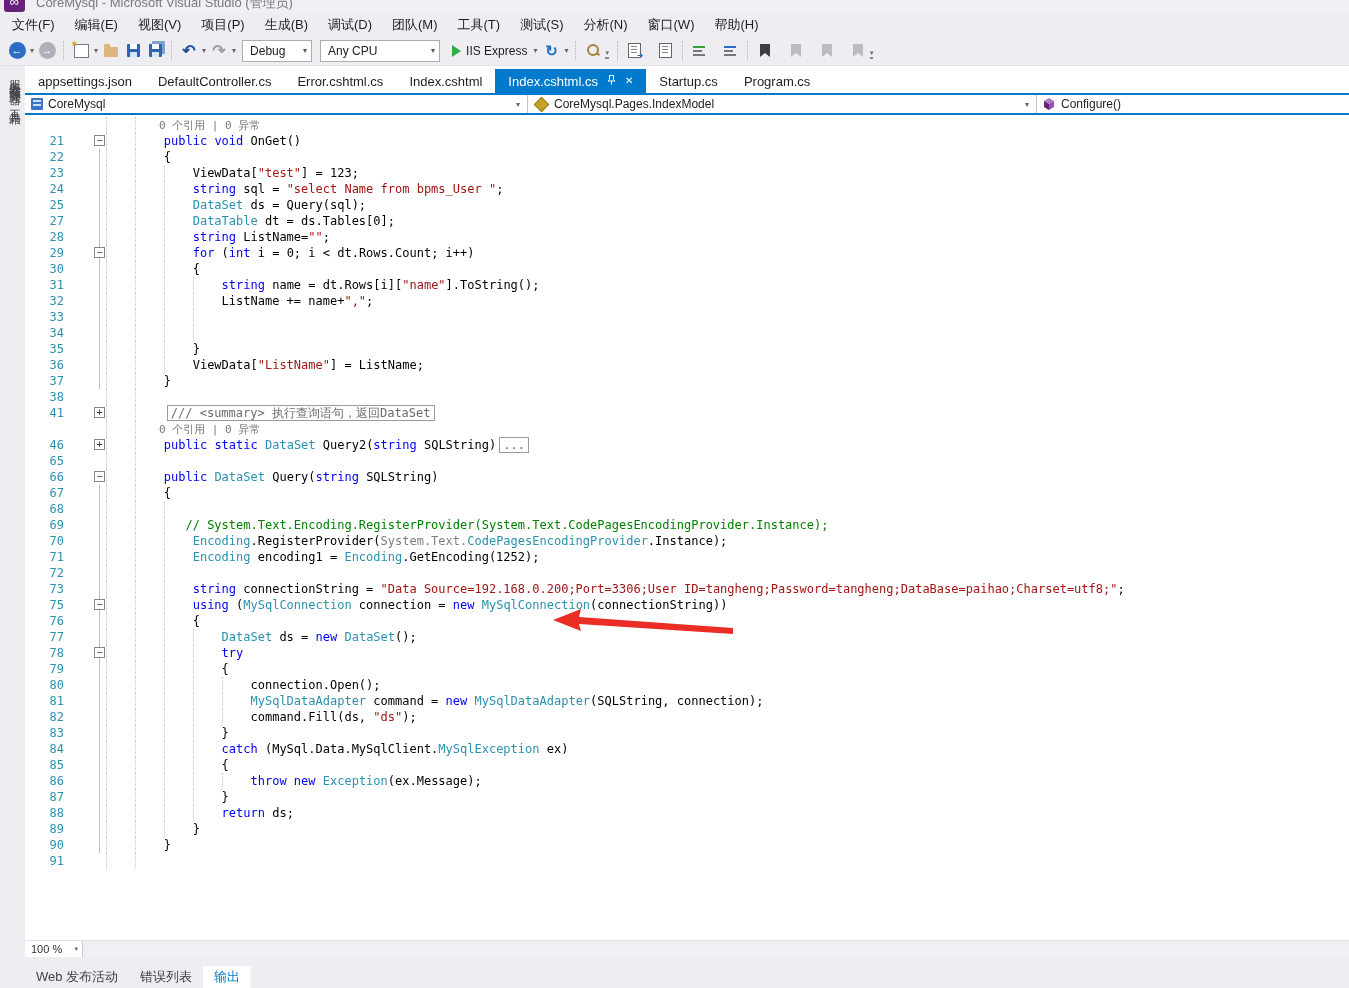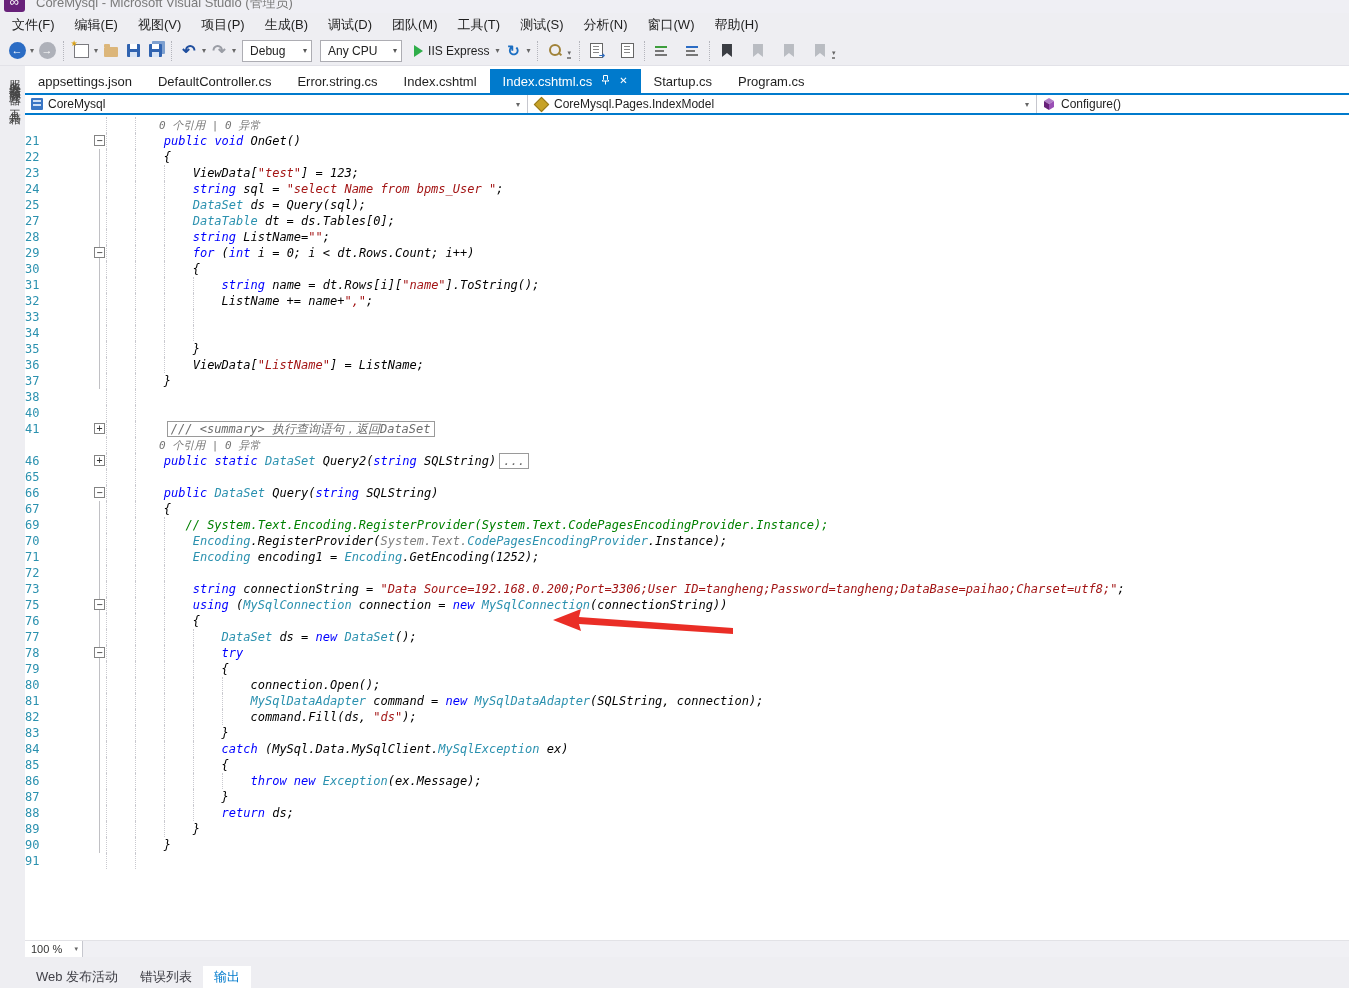--- a/index.html
+++ b/index.html
@@ -66,28 +66,28 @@
   .proj-ic{width:12px;height:12px;background:#3a76c4;margin-right:5px;position:relative;border-radius:1px;}
   .proj-ic:before{content:"";position:absolute;left:2px;top:2px;width:8px;height:2px;background:#cfe0f5;box-shadow:0 4px 0 #cfe0f5;}
   .class-ic{width:9px;height:9px;background:#c7a227;transform:rotate(45deg);margin:0 7px 0 2px;border:1px solid #96781b;}
   
   #sidestrip{position:absolute;left:0;top:66px;width:25px;height:922px;background:#eeeef2;}
   .vtab{writing-mode:vertical-lr;font-size:12px;color:var(--side-tab-text,#444);letter-spacing:2px;margin:4px 0 14px 6px;white-space:nowrap;}
   
   #editor{position:absolute;left:25px;top:115px;width:1324px;height:825px;background:#fff;overflow:hidden;}
   #code-rows{position:absolute;left:0;top:2px;right:0;}
   .row{display:flex;height:16px;line-height:16px;font-family:"DejaVu Sans Mono",monospace;font-size:12px;white-space:pre;}
-  .ln{width:47px;flex:none;text-align:left;padding-right:8px;color:var(--line-number,#2b91af);box-sizing:border-box;}
+  .ln{width:47px;flex:none;text-align:right;padding-right:8px;color:var(--line-number,#2b91af);box-sizing:border-box;}
   .fold{width:34px;flex:none;position:relative;}
   .fold .fline{position:absolute;left:27px;top:0;bottom:0;width:1px;background:#c0c0c4;}
   .fbox{position:absolute;left:22px;top:2px;width:11px;height:11px;border:1px solid #848484;background:#fff;z-index:2;
         font-size:10px;line-height:9px;text-align:center;color:#333;box-sizing:border-box;}
   .codewrap{flex:1;position:relative;}
   .guide{position:absolute;top:0;bottom:0;width:0;border-left:1px dotted #c9c9cf;}
-  .codeline{position:relative;z-index:1;font-style:italic;}
+  .codeline{position:relative;z-index:1;}
   .indent{display:inline-block;}
   .row.lens .codeline{font-size:11px;color:var(--codelens,#767676);}
   .tk-kw{color:var(--keyword,#0000ff);} .tk-ty{color:var(--type,#2b91af);} .tk-str{color:var(--string,#a31515);}
   .tk-com{color:var(--comment,#008000);} .tk-pl{color:var(--plain,#000);} .tk-gr{color:var(--gray-qualifier,#808080);}
   .tk-cls{color:var(--codelens,#767676);}
   .tk-bx{color:#6d6d6d;border:1px solid #9a9a9a;background:#fff;padding:0 3px;margin-left:3px;}
   #annotation-arrow{position:absolute;left:527px;top:492px;z-index:5;}
   
   #editor-bottom{position:absolute;left:25px;top:940px;width:1324px;height:17px;background:#f0f0f4;display:flex;border-top:1px solid #e2e2e6;box-sizing:border-box;}
   #zoom-box{width:58px;height:100%;background:#fff;border-right:1px solid #c6c7ce;display:flex;align-items:center;font-size:11px;color:#333;padding-left:6px;box-sizing:border-box;}
@@ -150,21 +150,21 @@
     </span>
   <span class="caret">▾</span>
   <span class="tb-btn">
       <span class="glyph-gray">↷</span>
     </span>
   <span class="caret">▾</span>
   <span class="combo" style="width:70px">
     <span>Debug</span>
     <span class="cbx-caret">▾</span>
   </span>
-  <span class="combo" style="width:82px">
+  <span class="combo" style="width:120px">
     <span>Any CPU</span>
     <span class="cbx-caret">▾</span>
   </span>
   <span class="tb-btn" style="margin-left:8px">
     <span class="play-tri"></span>
     <span class="run-label">IIS Express</span>
     <span class="caret">▾</span>
   </span>
   <span class="tb-btn">
       <span style="color:#1b6ec2;font-size:15px;font-weight:bold">↻</span>
@@ -219,21 +219,21 @@
   </div>
 
 <div id="tabstrip">
     <div class="tab">
       <span>appsettings.json</span>
     </div>
     <div class="tab">
       <span>DefaultController.cs</span>
     </div>
     <div class="tab">
-      <span>Error.string.cs</span>
+      <span>Error.cshtml.cs</span>
     </div>
     <div class="tab">
       <span>Index.cshtml</span>
     </div>
     <div class="tab active">
       <span>Index.cshtml.cs</span>
       <span class="pin"><svg width="9" height="10" viewBox="0 0 9 10">
           <path d="M2.5 0.5 h4 v4 l1.5 1.5 h-7 l1.5 -1.5 z M4.5 6 v3.5" fill="none" stroke="#fff" stroke-width="1"></path>
         </svg></span>
       <span class="close">✕</span>
@@ -280,27 +280,27 @@
       <div class="row"><div class="ln">29</div><div class="fold"><span class="fline"></span><span class="fbox">−</span></div><div class="codewrap"><span class="guide" style="left: 0px;"></span><span class="guide" style="left: 28.9px;"></span><span class="guide" style="left: 57.8px;"></span><span class="codeline"><span class="indent" style="width: 12ch;"></span><span class="tk-kw">for</span><span class="tk-pl"> (</span><span class="tk-kw">int</span><span class="tk-pl"> i = 0; i &lt; dt.Rows.Count; i++)</span></span></div></div>
       <div class="row"><div class="ln">30</div><div class="fold"><span class="fline"></span></div><div class="codewrap"><span class="guide" style="left: 0px;"></span><span class="guide" style="left: 28.9px;"></span><span class="guide" style="left: 57.8px;"></span><span class="codeline"><span class="indent" style="width: 12ch;"></span><span class="tk-pl">{</span></span></div></div>
       <div class="row"><div class="ln">31</div><div class="fold"><span class="fline"></span></div><div class="codewrap"><span class="guide" style="left: 0px;"></span><span class="guide" style="left: 28.9px;"></span><span class="guide" style="left: 57.8px;"></span><span class="guide" style="left: 86.7px;"></span><span class="codeline"><span class="indent" style="width: 16ch;"></span><span class="tk-kw">string</span><span class="tk-pl"> name = dt.Rows[i][</span><span class="tk-str">"name"</span><span class="tk-pl">].ToString();</span></span></div></div>
       <div class="row"><div class="ln">32</div><div class="fold"><span class="fline"></span></div><div class="codewrap"><span class="guide" style="left: 0px;"></span><span class="guide" style="left: 28.9px;"></span><span class="guide" style="left: 57.8px;"></span><span class="guide" style="left: 86.7px;"></span><span class="codeline"><span class="indent" style="width: 16ch;"></span><span class="tk-pl">ListName += name+</span><span class="tk-str">","</span><span class="tk-pl">;</span></span></div></div>
       <div class="row"><div class="ln">33</div><div class="fold"><span class="fline"></span></div><div class="codewrap"><span class="guide" style="left: 0px;"></span><span class="guide" style="left: 28.9px;"></span><span class="guide" style="left: 57.8px;"></span><span class="guide" style="left: 86.7px;"></span><span class="codeline"><span class="indent" style="width: 0ch;"></span></span></div></div>
       <div class="row"><div class="ln">34</div><div class="fold"><span class="fline"></span></div><div class="codewrap"><span class="guide" style="left: 0px;"></span><span class="guide" style="left: 28.9px;"></span><span class="guide" style="left: 57.8px;"></span><span class="guide" style="left: 86.7px;"></span><span class="codeline"><span class="indent" style="width: 0ch;"></span></span></div></div>
       <div class="row"><div class="ln">35</div><div class="fold"><span class="fline"></span></div><div class="codewrap"><span class="guide" style="left: 0px;"></span><span class="guide" style="left: 28.9px;"></span><span class="guide" style="left: 57.8px;"></span><span class="codeline"><span class="indent" style="width: 12ch;"></span><span class="tk-pl">}</span></span></div></div>
       <div class="row"><div class="ln">36</div><div class="fold"><span class="fline"></span></div><div class="codewrap"><span class="guide" style="left: 0px;"></span><span class="guide" style="left: 28.9px;"></span><span class="guide" style="left: 57.8px;"></span><span class="codeline"><span class="indent" style="width: 12ch;"></span><span class="tk-pl">ViewData[</span><span class="tk-str">"ListName"</span><span class="tk-pl">] = ListName;</span></span></div></div>
       <div class="row"><div class="ln">37</div><div class="fold"><span class="fline"></span></div><div class="codewrap"><span class="guide" style="left: 0px;"></span><span class="guide" style="left: 28.9px;"></span><span class="codeline"><span class="indent" style="width: 8ch;"></span><span class="tk-pl">}</span></span></div></div>
       <div class="row"><div class="ln">38</div><div class="fold"></div><div class="codewrap"><span class="guide" style="left: 0px;"></span><span class="guide" style="left: 28.9px;"></span><span class="codeline"><span class="indent" style="width: 0ch;"></span></span></div></div>
-      <div class="row"><div class="ln">40</div><div class="fold"></div><div class="codewrap"><span class="guide" style="left: 0px;"></span><span class="guide" style="left: 28.9px;"></span><span class="codeline"><span class="indent" style="width: 0ch;"></span></span></div></div>
       <div class="row"><div class="ln">41</div><div class="fold"><span class="fbox">+</span></div><div class="codewrap"><span class="guide" style="left: 0px;"></span><span class="guide" style="left: 28.9px;"></span><span class="codeline"><span class="indent" style="width: 8ch;"></span><span class="tk-bx">/// &lt;summary&gt; 执行查询语句，返回DataSet</span></span></div></div>
       <div class="row lens"><div class="ln"></div><div class="fold"></div><div class="codewrap"><span class="guide" style="left: 0px;"></span><span class="guide" style="left: 28.9px;"></span><span class="codeline"><span class="indent" style="width: 8ch;"></span><span class="tk-cls">0 个引用 | 0 异常</span></span></div></div>
       <div class="row"><div class="ln">46</div><div class="fold"><span class="fbox">+</span></div><div class="codewrap"><span class="guide" style="left: 0px;"></span><span class="guide" style="left: 28.9px;"></span><span class="codeline"><span class="indent" style="width: 8ch;"></span><span class="tk-kw">public</span><span class="tk-pl"> </span><span class="tk-kw">static</span><span class="tk-pl"> </span><span class="tk-ty">DataSet</span><span class="tk-pl"> Query2(</span><span class="tk-kw">string</span><span class="tk-pl"> SQLString)</span><span class="tk-bx">...</span></span></div></div>
       <div class="row"><div class="ln">65</div><div class="fold"></div><div class="codewrap"><span class="guide" style="left: 0px;"></span><span class="guide" style="left: 28.9px;"></span><span class="codeline"><span class="indent" style="width: 0ch;"></span></span></div></div>
       <div class="row"><div class="ln">66</div><div class="fold"><span class="fbox">−</span></div><div class="codewrap"><span class="guide" style="left: 0px;"></span><span class="guide" style="left: 28.9px;"></span><span class="codeline"><span class="indent" style="width: 8ch;"></span><span class="tk-kw">public</span><span class="tk-pl"> </span><span class="tk-ty">DataSet</span><span class="tk-pl"> Query(</span><span class="tk-kw">string</span><span class="tk-pl"> SQLString)</span></span></div></div>
       <div class="row"><div class="ln">67</div><div class="fold"><span class="fline"></span></div><div class="codewrap"><span class="guide" style="left: 0px;"></span><span class="guide" style="left: 28.9px;"></span><span class="codeline"><span class="indent" style="width: 8ch;"></span><span class="tk-pl">{</span></span></div></div>
+      <div class="row"><div class="ln">68</div><div class="fold"><span class="fline"></span></div><div class="codewrap"><span class="guide" style="left: 0px;"></span><span class="guide" style="left: 28.9px;"></span><span class="guide" style="left: 57.8px;"></span><span class="codeline"><span class="indent" style="width: 0ch;"></span></span></div></div>
       <div class="row"><div class="ln">69</div><div class="fold"><span class="fline"></span></div><div class="codewrap"><span class="guide" style="left: 0px;"></span><span class="guide" style="left: 28.9px;"></span><span class="guide" style="left: 57.8px;"></span><span class="codeline"><span class="indent" style="width: 11ch;"></span><span class="tk-com">// System.Text.Encoding.RegisterProvider(System.Text.CodePagesEncodingProvider.Instance);</span></span></div></div>
       <div class="row"><div class="ln">70</div><div class="fold"><span class="fline"></span></div><div class="codewrap"><span class="guide" style="left: 0px;"></span><span class="guide" style="left: 28.9px;"></span><span class="guide" style="left: 57.8px;"></span><span class="codeline"><span class="indent" style="width: 12ch;"></span><span class="tk-ty">Encoding</span><span class="tk-pl">.RegisterProvider(</span><span class="tk-gr">System.Text.</span><span class="tk-ty">CodePagesEncodingProvider</span><span class="tk-pl">.Instance);</span></span></div></div>
       <div class="row"><div class="ln">71</div><div class="fold"><span class="fline"></span></div><div class="codewrap"><span class="guide" style="left: 0px;"></span><span class="guide" style="left: 28.9px;"></span><span class="guide" style="left: 57.8px;"></span><span class="codeline"><span class="indent" style="width: 12ch;"></span><span class="tk-ty">Encoding</span><span class="tk-pl"> encoding1 = </span><span class="tk-ty">Encoding</span><span class="tk-pl">.GetEncoding(1252);</span></span></div></div>
       <div class="row"><div class="ln">72</div><div class="fold"><span class="fline"></span></div><div class="codewrap"><span class="guide" style="left: 0px;"></span><span class="guide" style="left: 28.9px;"></span><span class="guide" style="left: 57.8px;"></span><span class="codeline"><span class="indent" style="width: 0ch;"></span></span></div></div>
       <div class="row"><div class="ln">73</div><div class="fold"><span class="fline"></span></div><div class="codewrap"><span class="guide" style="left: 0px;"></span><span class="guide" style="left: 28.9px;"></span><span class="guide" style="left: 57.8px;"></span><span class="codeline"><span class="indent" style="width: 12ch;"></span><span class="tk-kw">string</span><span class="tk-pl"> connectionString = </span><span class="tk-str">"Data Source=192.168.0.200;Port=3306;User ID=tangheng;Password=tangheng;DataBase=paihao;Charset=utf8;"</span><span class="tk-pl">;</span></span></div></div>
       <div class="row"><div class="ln">75</div><div class="fold"><span class="fline"></span><span class="fbox">−</span></div><div class="codewrap"><span class="guide" style="left: 0px;"></span><span class="guide" style="left: 28.9px;"></span><span class="guide" style="left: 57.8px;"></span><span class="codeline"><span class="indent" style="width: 12ch;"></span><span class="tk-kw">using</span><span class="tk-pl"> (</span><span class="tk-ty">MySqlConnection</span><span class="tk-pl"> connection = </span><span class="tk-kw">new</span><span class="tk-pl"> </span><span class="tk-ty">MySqlConnection</span><span class="tk-pl">(connectionString))</span></span></div></div>
       <div class="row"><div class="ln">76</div><div class="fold"><span class="fline"></span></div><div class="codewrap"><span class="guide" style="left: 0px;"></span><span class="guide" style="left: 28.9px;"></span><span class="guide" style="left: 57.8px;"></span><span class="codeline"><span class="indent" style="width: 12ch;"></span><span class="tk-pl">{</span></span></div></div>
       <div class="row"><div class="ln">77</div><div class="fold"><span class="fline"></span></div><div class="codewrap"><span class="guide" style="left: 0px;"></span><span class="guide" style="left: 28.9px;"></span><span class="guide" style="left: 57.8px;"></span><span class="guide" style="left: 86.7px;"></span><span class="codeline"><span class="indent" style="width: 16ch;"></span><span class="tk-ty">DataSet</span><span class="tk-pl"> ds = </span><span class="tk-kw">new</span><span class="tk-pl"> </span><span class="tk-ty">DataSet</span><span class="tk-pl">();</span></span></div></div>
       <div class="row"><div class="ln">78</div><div class="fold"><span class="fline"></span><span class="fbox">−</span></div><div class="codewrap"><span class="guide" style="left: 0px;"></span><span class="guide" style="left: 28.9px;"></span><span class="guide" style="left: 57.8px;"></span><span class="guide" style="left: 86.7px;"></span><span class="codeline"><span class="indent" style="width: 16ch;"></span><span class="tk-kw">try</span></span></div></div>
       <div class="row"><div class="ln">79</div><div class="fold"><span class="fline"></span></div><div class="codewrap"><span class="guide" style="left: 0px;"></span><span class="guide" style="left: 28.9px;"></span><span class="guide" style="left: 57.8px;"></span><span class="guide" style="left: 86.7px;"></span><span class="codeline"><span class="indent" style="width: 16ch;"></span><span class="tk-pl">{</span></span></div></div>

